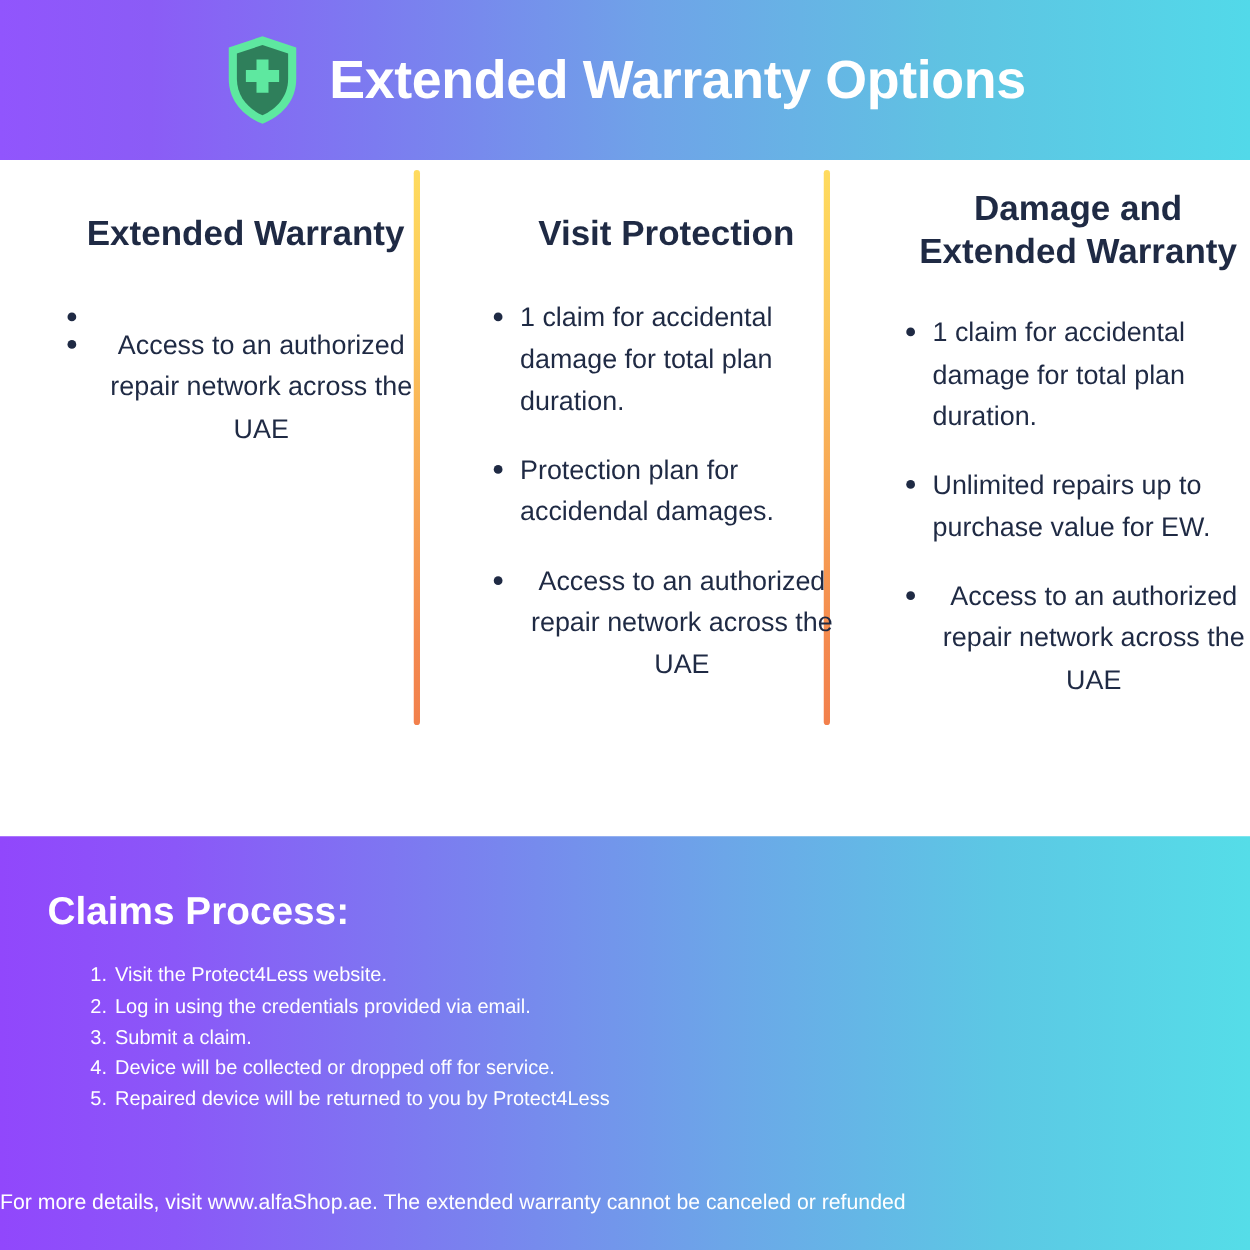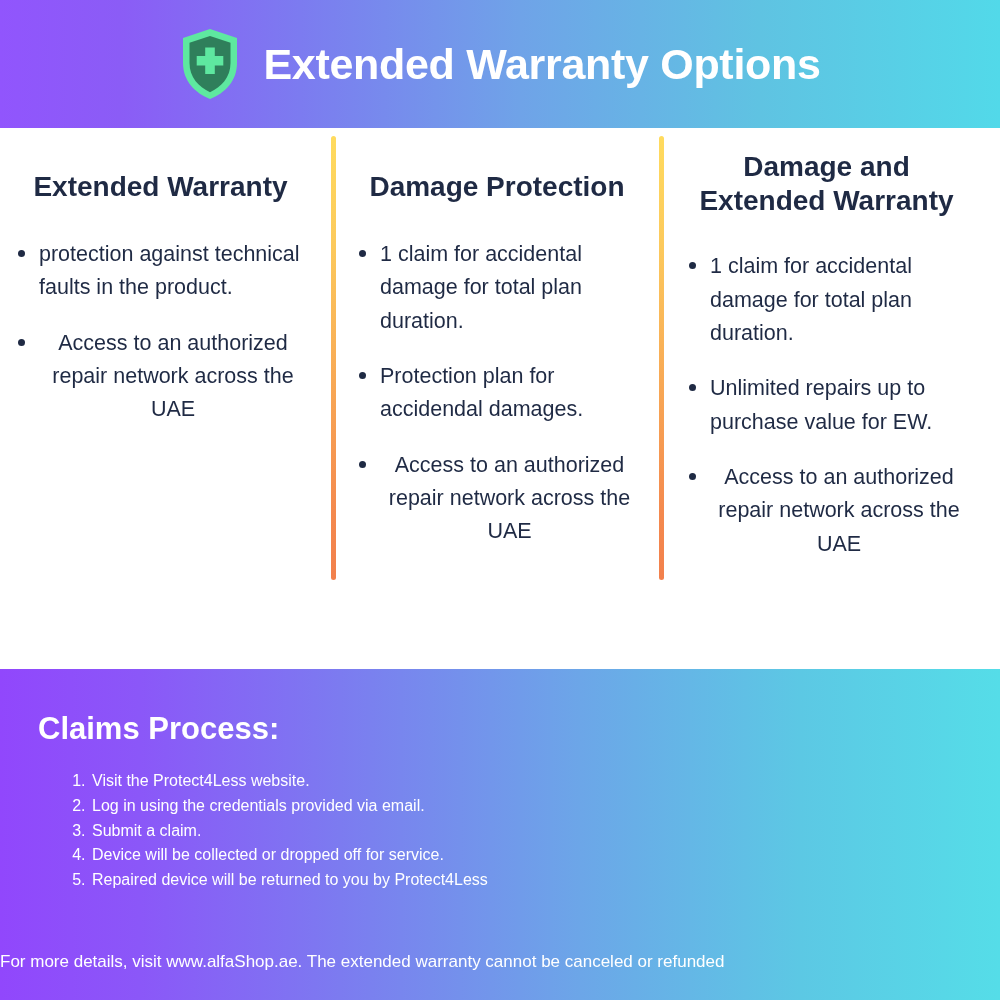--- a/index.html
+++ b/index.html
@@ -60,21 +60,21 @@
     position: relative;
     padding-top: 18px;
   }
 
   .column {
     position: relative;
     display: flex;
     flex-direction: column;
   }
 
-  .col-1 { flex: 0 0 333px; padding: 0 26px 0 14px; }
+  .col-1 { flex: 0 0 333px; padding: 0 26px 0 14px; margin-left: 36px; }
   .col-2 { flex: 0 0 328px; padding: 0 22px 0 22px; }
   .col-3 { flex: 0 0 339px; padding: 0 32px 0 24px; }
 
   .divider {
     position: absolute;
     top: 8px;
     width: 5px;
     height: 444px;
     border-radius: 3px;
     background: linear-gradient(180deg, #FFDB5E 0%, #FCC95C 25%, #F8A955 55%, #F4894E 85%, #F2804C 100%);
@@ -179,27 +179,27 @@
   </div>
 
   <div class="columns-area">
 
     <div class="divider divider-1"></div>
     <div class="divider divider-2"></div>
 
     <div class="column col-1">
       <div class="col-heading">Extended Warranty</div>
       <ul class="bullets">
-        <li><span class="dot"></span><span>protection against technical faults in the product.</span></li>
+        <li><span class="dot"></span></li>
         <li><span class="dot"></span><span>Access to an authorized repair network across the UAE</span></li>
       </ul>
     </div>
 
     <div class="column col-2">
-      <div class="col-heading">Damage Protection</div>
+      <div class="col-heading">Visit Protection</div>
       <ul class="bullets">
         <li><span class="dot"></span><span>1 claim for accidental damage for total plan duration.</span></li>
         <li><span class="dot"></span><span>Protection plan for accidendal damages.</span></li>
         <li><span class="dot"></span><span>Access to an authorized repair network across the UAE</span></li>
       </ul>
     </div>
 
     <div class="column col-3">
       <div class="col-heading">Damage and Extended Warranty</div>
       <ul class="bullets">

